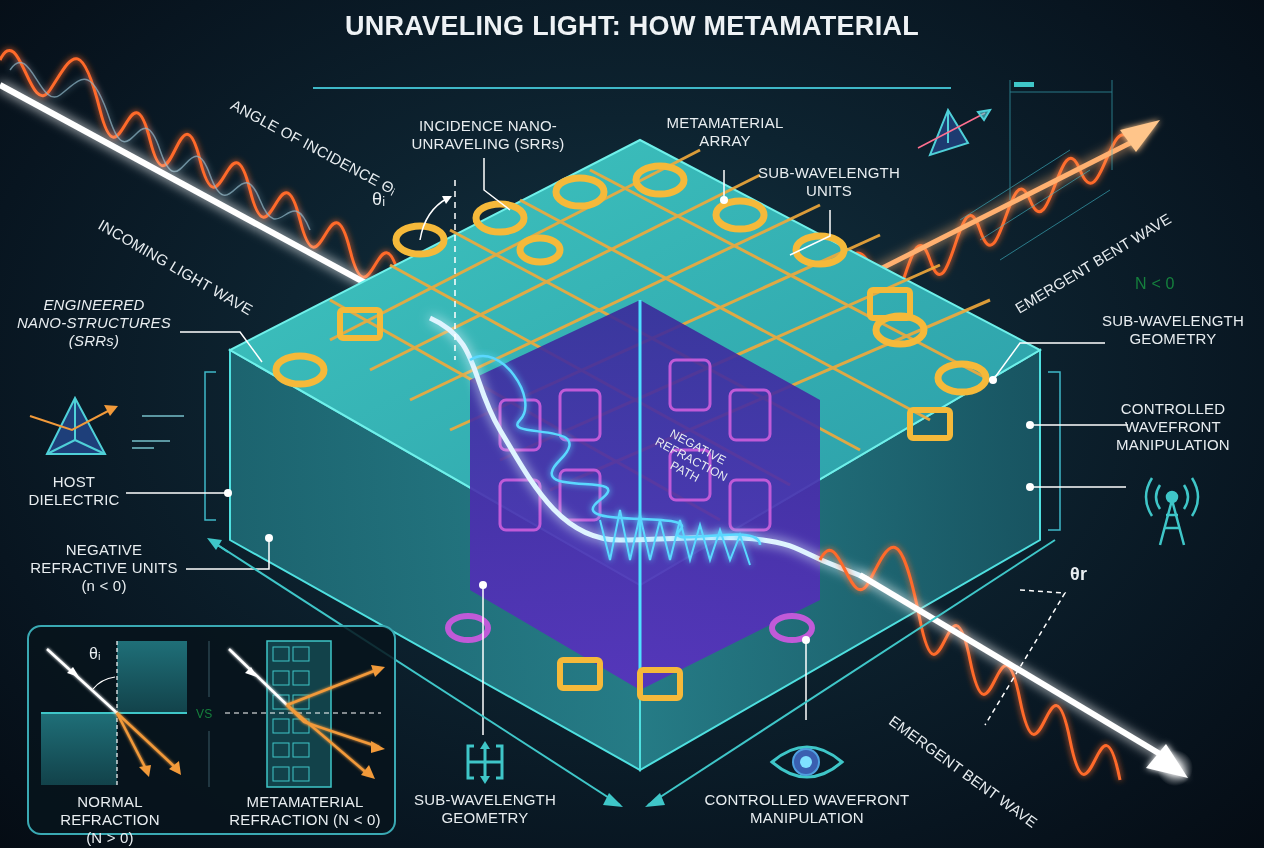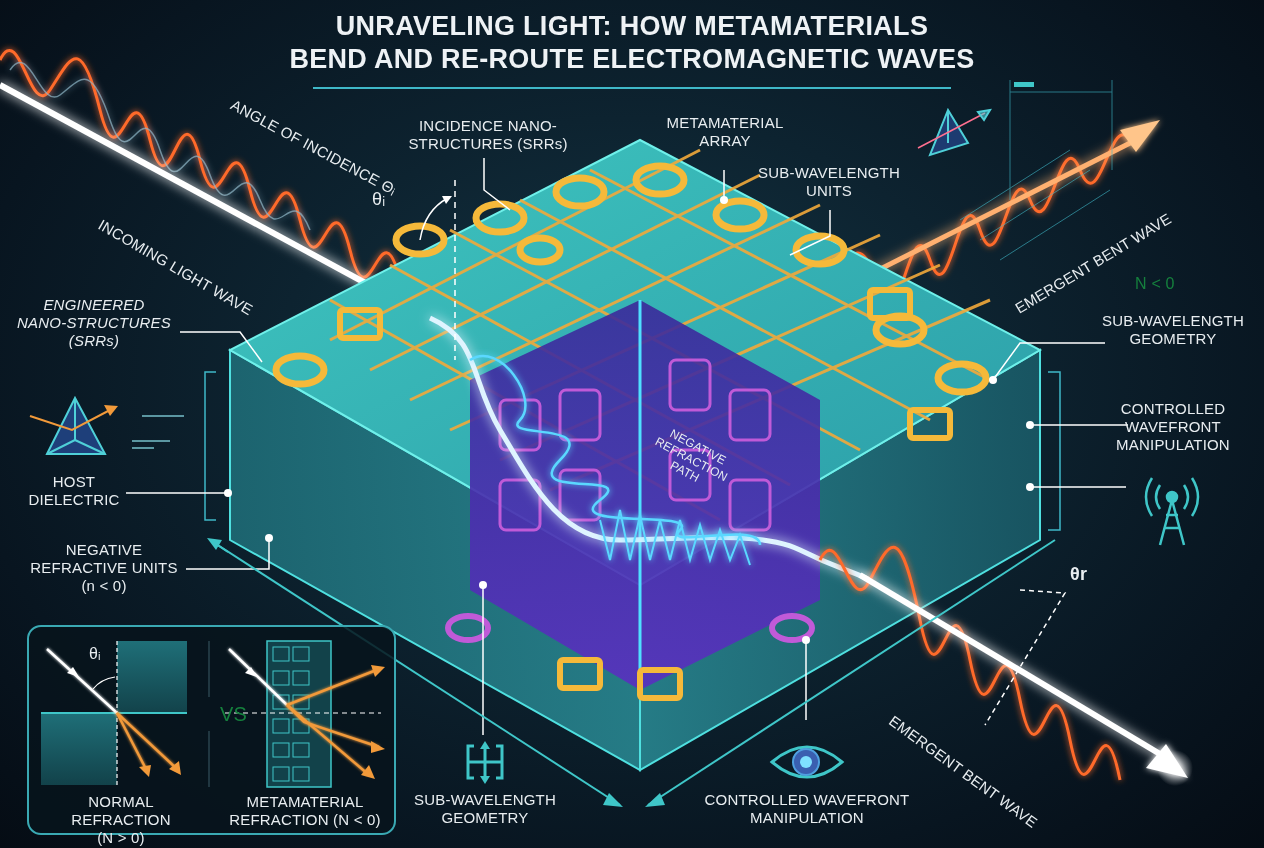--- a/index.html
+++ b/index.html
@@ -12,22 +12,21 @@
   .lbl{font-size:15px;line-height:18px;color:#e8edf0;text-align:center;text-transform:uppercase;letter-spacing:0.2px;}
   .rot{transform-origin:left top;white-space:nowrap;}
   svg.full{position:absolute;left:0;top:0;}
   .inset{left:27px;top:625px;width:365px;height:206px;border:2px solid #3aa9b3;border-radius:14px;background:rgba(7,20,28,0.85);}
   .cyan{color:#15803d;}
 </style>
 </head>
 <body>
 
 <div class="abs title">
-  <div>UNRAVELING LIGHT: HOW METAMATERIALS</div>
-  <div>BEND AND RE-ROUTE ELECTROMAGNETIC WAVES</div>
+  <div>UNRAVELING LIGHT: HOW METAMATERIAL</div>
 </div>
 <div class="abs title-rule"></div>
 
 <svg class="full" width="1264" height="848" viewBox="0 0 1264 848">
   <defs>
     <filter id="glow" x="-20%" y="-20%" width="140%" height="140%">
       <feGaussianBlur stdDeviation="3" result="b"></feGaussianBlur>
       <feMerge>
           <feMergeNode in="b"></feMergeNode>
           <feMergeNode in="SourceGraphic"></feMergeNode>
@@ -249,21 +248,21 @@
     <polygon points="485,784 480,776 490,776"></polygon>
   </g>
 </svg>
 
 <div class="abs lbl rot" style="left:236px;top:96px;transform:rotate(28deg);">ANGLE OF INCIDENCE θᵢ</div>
 <div class="abs lbl" style="left:372px;top:190px;font-size:18px;text-transform:none;">θᵢ</div>
 <div class="abs lbl rot" style="left:104px;top:216px;transform:rotate(30deg);">INCOMING LIGHT WAVE</div>
 
 <div class="abs lbl" style="left:398px;top:117px;width:180px;text-transform:none;">
   <div>INCIDENCE NANO-</div>
-  <div>STRUCTURES (SRRs)</div>
+  <div>UNRAVELING (SRRs)</div>
 </div>
 <div class="abs lbl" style="left:660px;top:114px;width:130px;">
   <div>METAMATERIAL</div>
   <div>ARRAY</div>
 </div>
 <div class="abs lbl" style="left:754px;top:164px;width:150px;">
   <div>SUB-WAVELENGTH</div>
   <div>UNITS</div>
 </div>
 
@@ -362,22 +361,22 @@
     <line x1="200" y1="22" x2="258" y2="78" stroke="#ffffff" stroke-width="2.5" filter="url(#g2)"></line>
     <polygon points="228,50 216,46 222,40" fill="#ffffff"></polygon>
     <line x1="258" y1="78" x2="350" y2="42" stroke="#f29a3a" stroke-width="2.5" filter="url(#g2)"></line>
     <polyline points="258,78 275,95 350,120" fill="none" stroke="#f29a3a" stroke-width="2.5" filter="url(#g2)"></polyline>
     <line x1="258" y1="78" x2="340" y2="148" stroke="#f29a3a" stroke-width="2.5" filter="url(#g2)"></line>
     <polygon points="356,40 342,38 346,50" fill="#f29a3a"></polygon>
     <polygon points="356,122 342,114 342,126" fill="#f29a3a"></polygon>
     <polygon points="346,152 332,148 340,138" fill="#f29a3a"></polygon>
   </svg>
   <div class="abs lbl" style="left:60px;top:18px;font-size:16px;text-transform:none;">θᵢ</div>
-  <div class="abs lbl cyan" style="left:167px;top:78px;font-size:20px;margin-left:24px;">VS</div>
-  <div class="abs lbl" style="left:12px;top:166px;width:160px;">
+  <div class="abs lbl cyan" style="left:167px;top:78px;font-size:12px;">VS</div>
+  <div class="abs lbl" style="left:1px;top:166px;width:160px;">
     <div>NORMAL REFRACTION</div>
     <div>(N &gt; 0)</div>
   </div>
   <div class="abs lbl" style="left:196px;top:166px;width:160px;">
     <div>METAMATERIAL</div>
     <div>REFRACTION (N &lt; 0)</div>
   </div>
 </div>
 
 </body></html>

